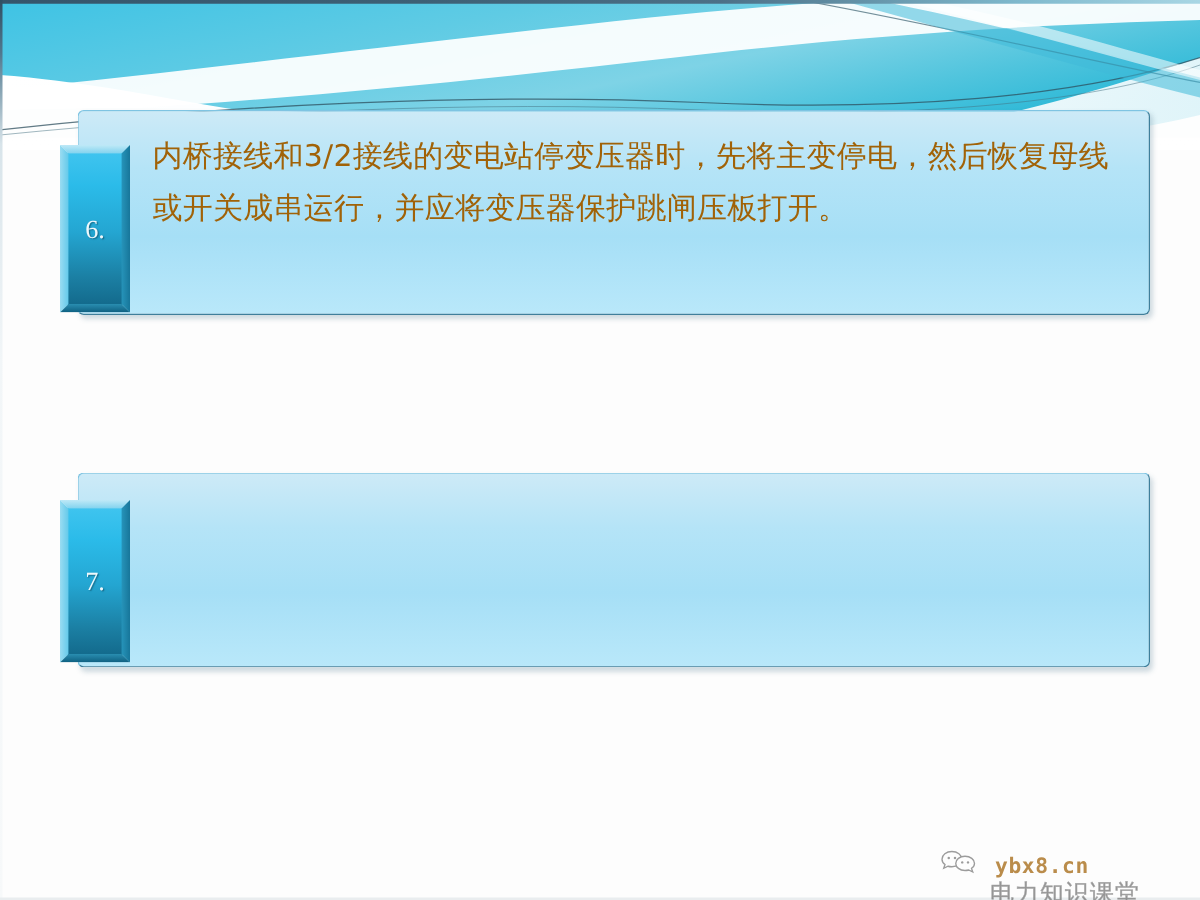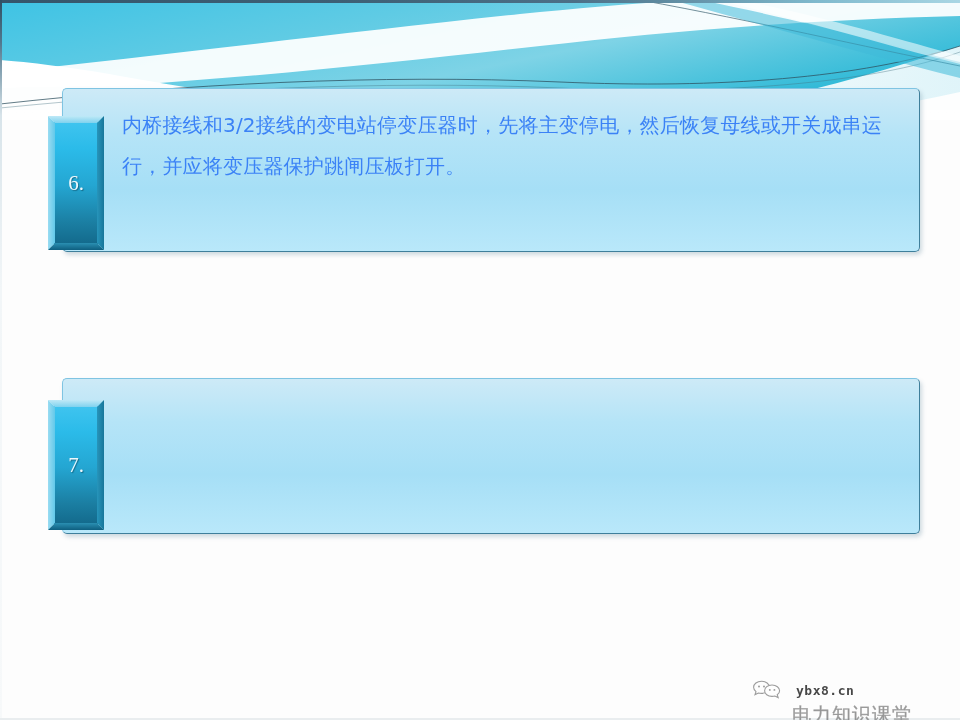--- a/index.html
+++ b/index.html
@@ -54,23 +54,23 @@
     box-sizing: border-box;
     background: linear-gradient(180deg, #cdeaf7 0%, #b5e4f7 28%, #a6dff6 62%, #b9e8fa 100%);
     border: 1px solid #7fc4e2;
     border-right-color: #3f7f9b;
     border-bottom-color: #3f7f9b;
     border-radius: 5px;
     box-shadow: 2px 3px 4px rgba(90,130,150,0.28);
   }
   .callout-text {
     position: absolute;
-    color: #3b82f6;
+    color: #a16207;
     font-family: "DejaVu Sans", "Liberation Sans", sans-serif;
-    font-size: 20px;
+    font-size: 24px;
     line-height: 41px;
     letter-spacing: 0.2px;
     white-space: pre-line;
     text-align: left;
   }
 
   
   .badge {
     position: absolute;
     box-sizing: border-box;
@@ -141,23 +141,23 @@
     color: #6e6e6e;
     letter-spacing: 1px;
     margin-top: 44px;
     -webkit-text-stroke: 0.4px #8a8a8a;
   }
   .wm-url {
     position: absolute;
     left: 44px;
     top: 25px;
     font-family: "DejaVu Sans Mono", "Liberation Mono", monospace;
-    font-size: 13px;
+    font-size: 17px;
     font-weight: bold;
-    color: #000000;
+    color: #a16207;
     letter-spacing: 0.5px;
   }
 </style>
 </head>
 <body>
 
 <div id="slide">
 
   <div class="header-art">
     <svg width="960" height="120" viewBox="0 0 960 120" xmlns="http://www.w3.org/2000/svg">

